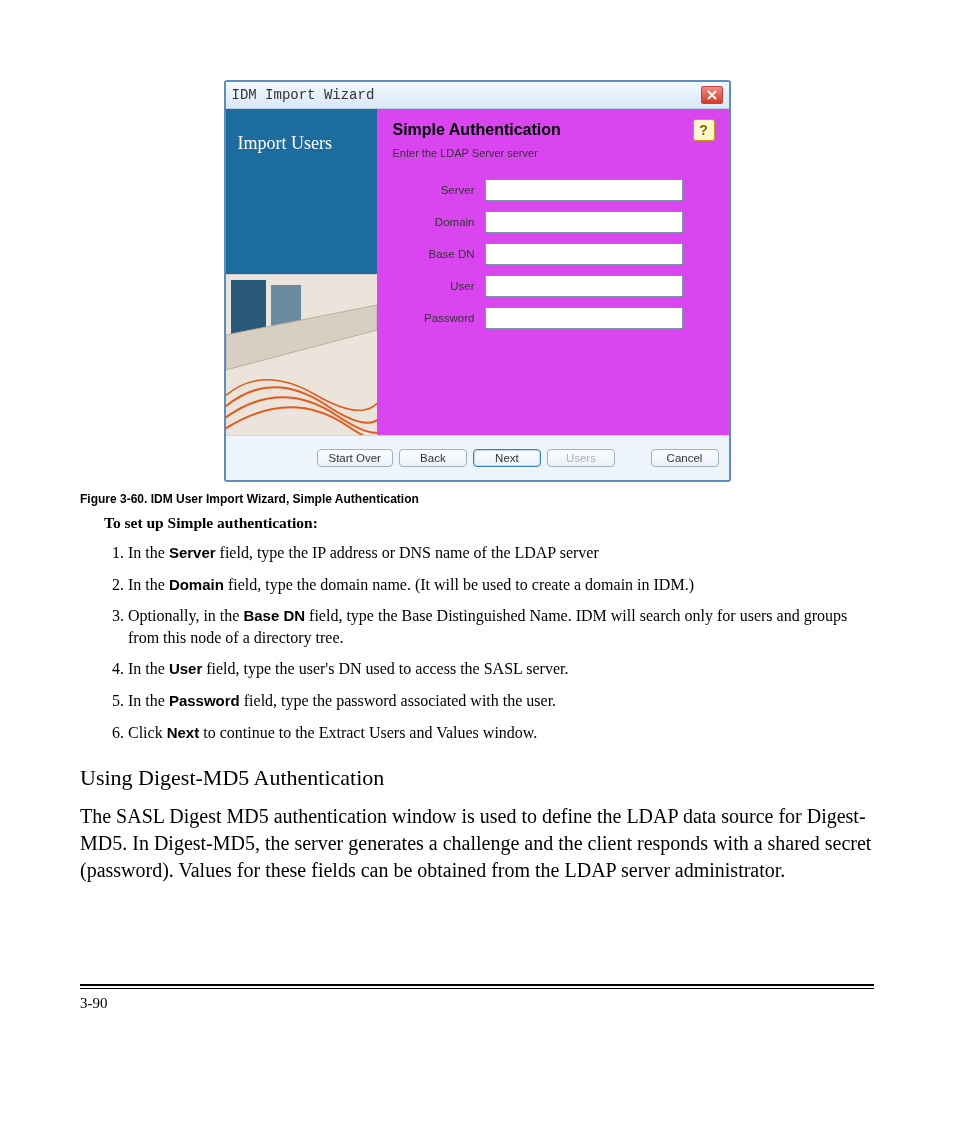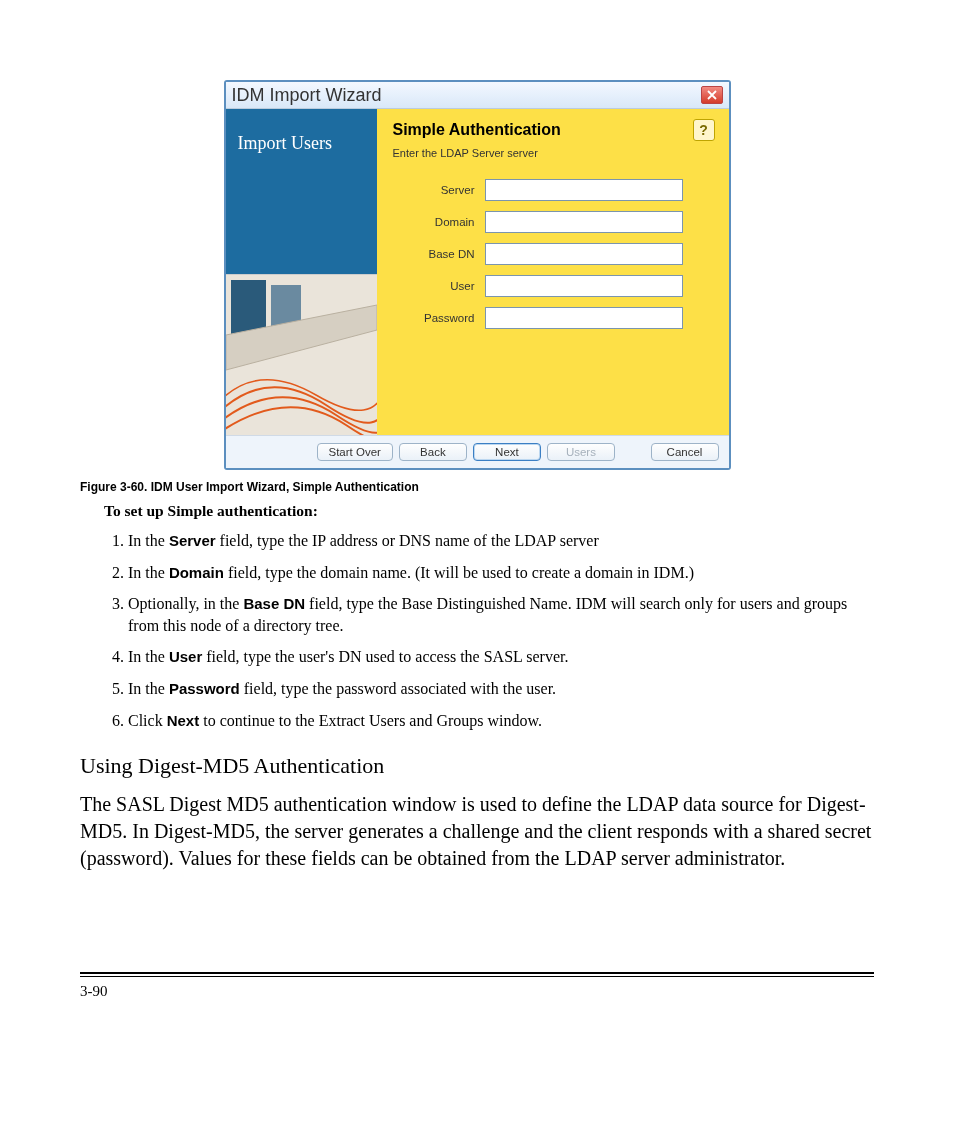--- a/index.html
+++ b/index.html
@@ -3,40 +3,40 @@
 <meta charset="utf-8">
 <style>
   html, body { margin:0; padding:0; background:#fff; }
   body { font-family: Arial, Helvetica, sans-serif; color:#000; width:954px; }
   .page { padding:40px 80px 40px 80px; }
   .hdr { margin-bottom:20px; font-size:15px; }
   .hdr .bold { font-weight:bold; }
   .hdr .sub { font-weight:normal; }
 
   .dialog { width:503px; margin:40px auto 10px auto; border:2px solid #5c8fbf; border-radius:3px; background:#eef4fb; font-family: Tahoma, Arial, sans-serif; }
-  .titlebar { display:flex; align-items:center; justify-content:space-between; height:26px; padding:0 6px; background:linear-gradient(#f3f8ff,#d9e8f8); border-bottom:1px solid #bcd; font-size:18px; color:#333; }
+  .titlebar { display:flex; align-items:center; justify-content:space-between; height:26px; padding:0 6px; background:linear-gradient(#f3f8ff,#d9e8f8); border-bottom:1px solid #bcd; font-size:14px; color:#333;font-family:Liberation Mono, monospace; }
   .closebox { width:20px; height:16px; border:1px solid #b44; border-radius:2px; background:linear-gradient(#f28b82,#d43b2a); display:flex; align-items:center; justify-content:center; }
   .closebox svg { display:block; }
 
-  .dialog-body { display:flex; background:#fde047; }
+  .dialog-body { display:flex; background:#d946ef; }
   .side { width:151px; border-right:0; box-sizing:border-box; }
   .side-top { background:#1d6ca0; color:#fff; padding:24px 12px 120px 12px; font-family: Georgia, 'Times New Roman', serif; font-size:18px; }
   .side-img { height:160px; background:#e7ded4; position:relative; overflow:hidden; border-top:1px solid #ccc; }
   .side-img svg { position:absolute; inset:0; }
 
   .main { flex:1; padding:12px 16px 10px 16px; position:relative; }
   .main-title { font-weight:bold; font-size:16px; font-family: Arial, sans-serif; margin-bottom:8px; }
   .main-sub { font-size:11px; color:#333; margin-bottom:20px; }
   .help { position:absolute; top:10px; right:14px; width:20px; height:20px; border:1px solid #bfa400; border-radius:3px; background:#fff6cc; display:flex; align-items:center; justify-content:center; color:#7a6a00; font-weight:bold; font-size:14px; }
 
   .form-row { display:flex; align-items:center; margin-bottom:10px; }
   .form-row label { width:82px; text-align:right; margin-right:10px; font-size:11.5px; color:#333; }
   .form-row input { width:190px; height:18px; border:1px solid #7b95ad; background:#fff; font-size:11.5px; padding:1px 3px; }
 
-  .btnbar { display:flex; align-items:flex-end; padding:7px 10px; background:#eef4fb; border-top:1px solid #d0dae6; gap:6px; }
+  .btnbar { display:flex; align-items:flex-end; padding:13px 10px; background:#eef4fb; border-top:1px solid #d0dae6; gap:6px; }
   .btnbar .spacer { flex:1; }
   .btn { font-size:11.5px; padding:2px 11px; border:1px solid #9db3c8; border-radius:4px; background:linear-gradient(#fefefe,#eaf1f8); color:#333; min-width:44px; text-align:center; }
   .btn.default { border-color:#3b7fc4; box-shadow:0 0 0 1px #bcd7f0 inset; }
   .btn.disabled { color:#a6b1bc; }
 
   .caption { font-weight:bold; font-size:12px; margin:10px 0 8px 0; }
   .lead { font-weight:bold; font-size:15.5px; margin-left:24px; margin-bottom:10px; font-family:'Times New Roman',serif; }
   ol.steps { font-family: 'Times New Roman', serif; font-size:16px; padding-left:24px; margin:0 0 20px 24px; }
   ol.steps li { margin-bottom:10px; line-height:1.35; }
   ol.steps li b { font-family: Arial, sans-serif; font-size:15px; }
@@ -119,21 +119,21 @@
 
   <div class="caption">Figure 3-60. IDM User Import Wizard, Simple Authentication</div>
   <div class="lead">To set up Simple authentication:</div>
 
   <ol class="steps">
     <li><span>In the </span><b>Server</b><span> field, type the IP address or DNS name of the LDAP server</span></li>
     <li><span>In the </span><b>Domain</b><span> field, type the domain name. (It will be used to create a domain in IDM.)</span></li>
     <li><span>Optionally, in the </span><b>Base DN</b><span> field, type the Base Distinguished Name. IDM will search only for users and groups from this node of a directory tree.</span></li>
     <li><span>In the </span><b>User</b><span> field, type the user's DN used to access the SASL server.</span></li>
     <li><span>In the </span><b>Password</b><span> field, type the password associated with the user.</span></li>
-    <li><span>Click </span><b>Next</b><span> to continue to the Extract Users and Groups window.</span></li>
+    <li><span>Click </span><b>Next</b><span> to continue to the Extract Users and Values window.</span></li>
   </ol>
 
   <h2 class="section">Using Digest-MD5 Authentication</h2>
   <p class="body">The SASL Digest MD5 authentication window is used to define the LDAP data source for Digest-MD5. In Digest-MD5, the server generates a challenge and the client responds with a shared secret (password). Values for these fields can be obtained from the LDAP server administrator.</p>
 
   <div class="footer">
     <div class="footer-inner">3-90</div>
   </div>
 </div>
 

